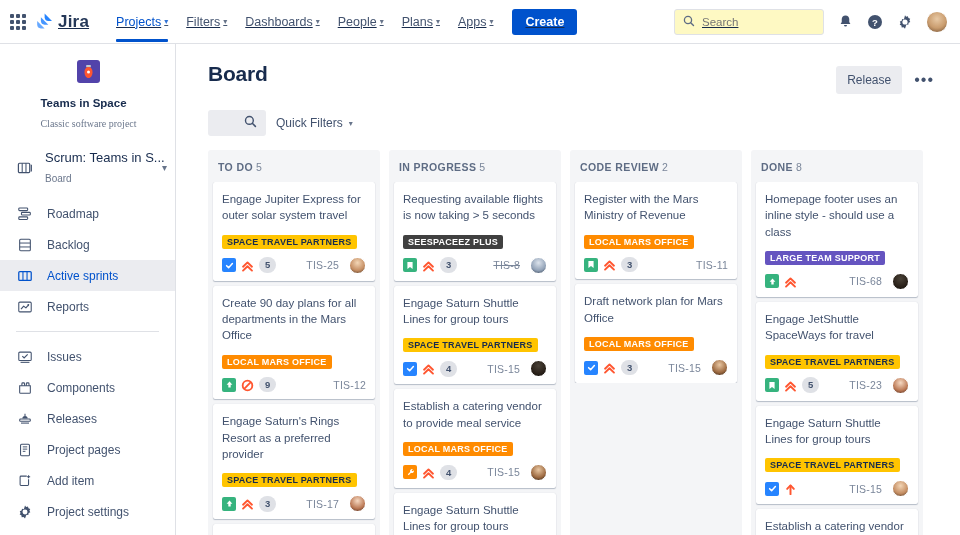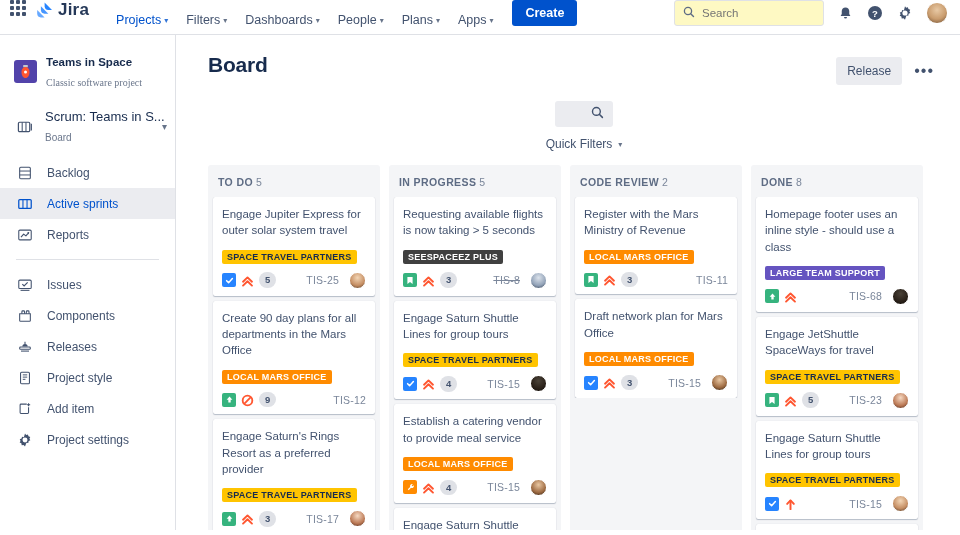--- a/index.html
+++ b/index.html
@@ -6,25 +6,26 @@
   html, body {
     width: 960px; height: 535px;
     font-family: "Liberation Sans", sans-serif;
     background: #fff;
     overflow: hidden;
     color: #172B4D;
   }
 
   
   .topnav {
-    height: 35px; width: 960px;
-    display: flex; align-items: flex-start;
+    height: 44px; width: 960px;
+    display: flex; align-items: center;
     border-bottom: 1px solid #DFE1E6;
     background: #fff;
     position: relative;
+    text-decoration: underline;
   }
   .apps-grid { width: 16px; height: 16px; margin-left: 10px; margin-right: 10px;
     display: grid; grid-template-columns: repeat(3,1fr); grid-template-rows: repeat(3,1fr); gap: 2px; }
   .apps-grid i { background: #42526E; border-radius: 1px; display:block; }
   .brand { display: flex; align-items: center; gap: 5px; margin-right: 18px; }
   .brand-logo { width: 17px; height: 17px; position: relative; }
   .brand-name { font-size: 17px; font-weight: 600; color: #253858; letter-spacing: .2px; }
   .nav-items { display: flex; align-items: center; height: 40px; }
   .nav-item {
     display: flex; align-items: center; gap: 3px;
@@ -61,21 +62,21 @@
 
   
   .body-wrap { display: flex; height: 495px; }
 
   
   .sidebar {
     width: 176px; min-width: 176px; height: 495px;
     background: #fff; border-right: 1px solid #DFE1E6;
     padding-top: 10px; position: relative;
   }
-  .proj-header { display: flex; align-items: center; gap: 9px; padding: 6px 12px 10px 14px; cursor: pointer;}
+  .proj-header { display: flex; align-items: center; gap: 9px; padding: 6px 12px 10px 14px; cursor: pointer; flex-direction: column;}
   .proj-avatar {
     width: 23px; height: 23px; border-radius: 3px;
     background: #5243AA; display:flex; align-items:center; justify-content:center; flex: 0 0 auto;
   }
   .proj-text { line-height: 1.25; min-width: 0; }
   .proj-name { font-size: 11.5px; font-weight: 700; color: #172B4D; white-space: nowrap; }
   .proj-sub { font-size: 10px; color: #6B778C; white-space: nowrap; font-family: Liberation Serif, serif; }
   .board-row {
     display: flex; align-items: center; gap: 11px; padding: 5px 8px 5px 16px; cursor: pointer;
   }
@@ -102,21 +103,21 @@
   }
   .main-head { display: flex; align-items: flex-start; padding: 18px 20px 0 32px; }
   .page-title { font-size: 21px; font-weight: 600; color: #172B4D; letter-spacing: -.2px; }
   .head-right { margin-left: auto; display: flex; align-items: center; gap: 6px; padding-top: 4px;}
   .release-btn {
     background: #EBECF0; color: #42526E; font-size: 12px; border: none;
     padding: 7px 11px; border-radius: 3px; cursor: pointer; font-family: "Liberation Sans", sans-serif;
   }
   .more-btn { color: #42526E; font-size: 16px; letter-spacing: 1px; padding: 2px 6px; cursor: pointer; line-height: 1;}
 
-  .toolbar { display: flex; align-items: center; gap: 10px; padding: 16px 0 14px 32px; flex-direction: column; }
+  .toolbar { display: flex; align-items: center; gap: 10px; padding: 16px 0 14px 32px; }
   .board-search {
     width: 58px; height: 26px; background: #EBECF0; border-radius: 3px;
     display: flex; align-items: center; justify-content: flex-end; padding-right: 9px; cursor: text;
   }
   .qf { display: flex; align-items: center; gap: 6px; font-size: 12px; color: #42526E; cursor: pointer; }
 
   
   .board {
     display: flex; gap: 9px; padding-left: 32px; height: 393px; overflow: hidden;
   }
@@ -278,20 +279,30 @@
         <span class="board-name">Scrum: Teams in S...</span><br>
         <span class="board-sub">Board</span>
       </span>
       <span class="caret" style="color:#42526E;font-size:10px;">▾</span>
     </div>
 
     <div class="nav-list">
       <div class="side-item">
         <span class="si-icon">
           <svg width="16" height="16" viewBox="0 0 18 18">
+            <rect x="2" y="2.2" width="10" height="3" rx="1" fill="none" stroke="#42526E" stroke-width="1.2"></rect>
+            <rect x="5" y="7.2" width="10" height="3" rx="1" fill="none" stroke="#42526E" stroke-width="1.2"></rect>
+            <rect x="2" y="12.2" width="10" height="3" rx="1" fill="none" stroke="#42526E" stroke-width="1.2"></rect>
+          </svg>
+        </span>
+        <span>Roadmap</span>
+      </div>
+      <div class="side-item">
+        <span class="si-icon">
+          <svg width="16" height="16" viewBox="0 0 18 18">
             <rect x="3" y="2.5" width="12" height="13" rx="1.2" fill="none" stroke="#42526E" stroke-width="1.2"></rect>
             <line x1="3" y1="6.8" x2="15" y2="6.8" stroke="#42526E" stroke-width="1.1"></line>
             <line x1="3" y1="11.2" x2="15" y2="11.2" stroke="#42526E" stroke-width="1.1"></line>
           </svg>
         </span>
         <span>Backlog</span>
       </div>
       <div class="side-item selected">
         <span class="si-icon">
           <svg width="16" height="16" viewBox="0 0 18 18">
@@ -350,21 +361,21 @@
       </div>
       <div class="side-item">
         <span class="si-icon">
           <svg width="16" height="16" viewBox="0 0 18 18">
             <rect x="4" y="2.5" width="10" height="13" rx="1.2" fill="none" stroke="#42526E" stroke-width="1.2"></rect>
             <line x1="6.5" y1="5.5" x2="11.5" y2="5.5" stroke="#42526E" stroke-width="1.1"></line>
             <line x1="6.5" y1="8" x2="11.5" y2="8" stroke="#42526E" stroke-width="1.1"></line>
             <line x1="6.5" y1="10.5" x2="9.5" y2="10.5" stroke="#42526E" stroke-width="1.1"></line>
           </svg>
         </span>
-        <span>Project style</span>
+        <span>Project pages</span>
       </div>
       <div class="side-item">
         <span class="si-icon">
           <svg width="16" height="16" viewBox="0 0 18 18">
             <path d="M11 3.5 H4.5 a1 1 0 0 0-1 1 V13 a1 1 0 0 0 1 1 H12 a1 1 0 0 0 1-1 V7" fill="none" stroke="#42526E" stroke-width="1.2"></path>
             <line x1="13" y1="2.5" x2="13" y2="6" stroke="#42526E" stroke-width="1.2"></line>
             <line x1="11.3" y1="4.2" x2="14.8" y2="4.2" stroke="#42526E" stroke-width="1.2"></line>
           </svg>
         </span>
         <span>Add item</span>

